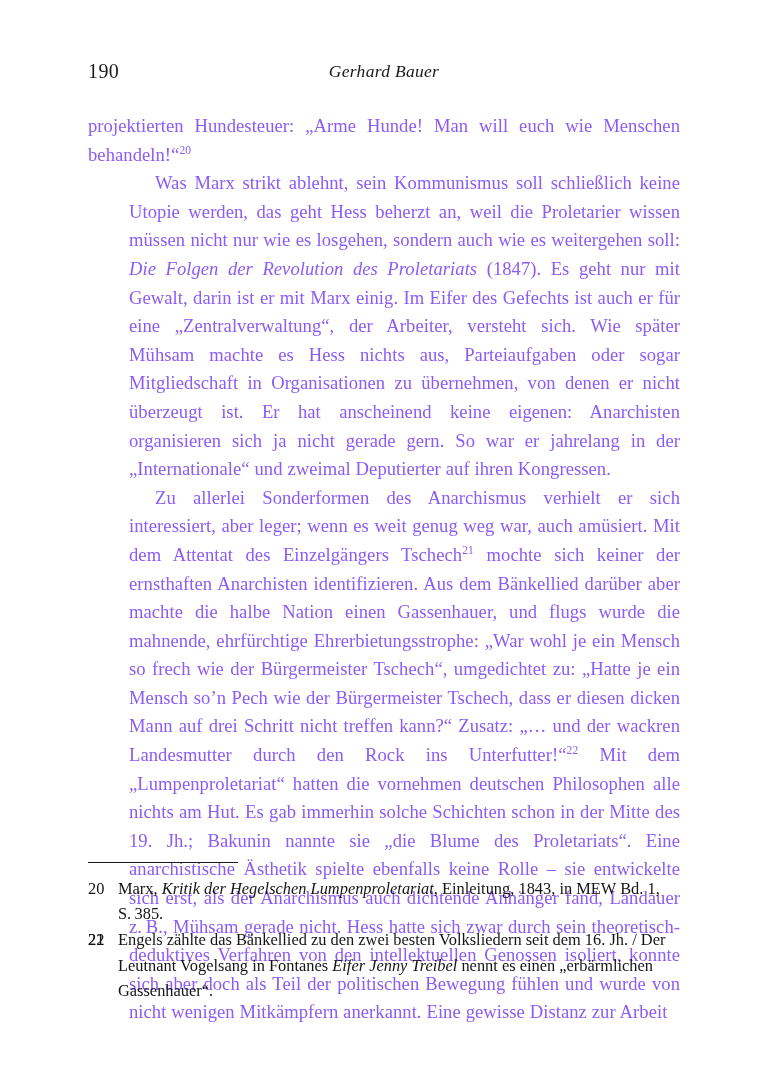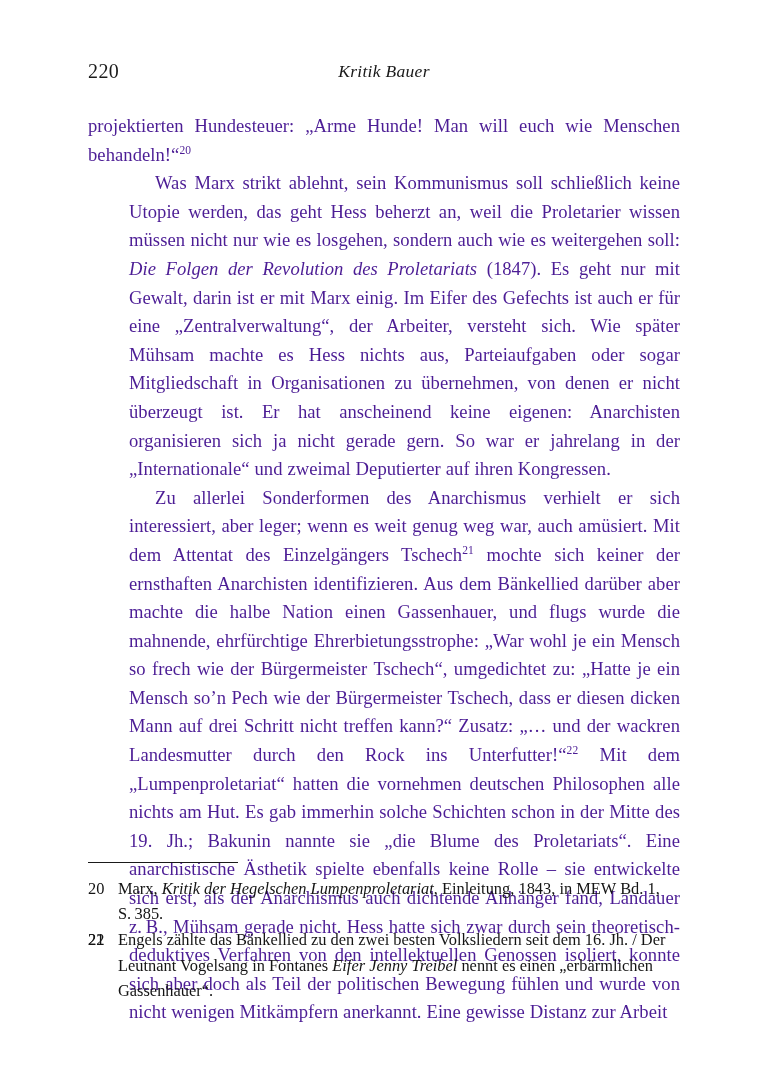--- a/index.html
+++ b/index.html
@@ -62,21 +62,21 @@
   }
 
   .para {
     margin: 0;
     font-size: 18.6px;
     line-height: 28.6px;
     text-align: justify;
     text-justify: inter-word;
     letter-spacing: 0.05px;
     word-spacing: 0.2px;
-    color: #4c1d95;
+    color: #8b5cf6;
     -webkit-font-smoothing: antialiased;
   }
   .para.indent {
     text-indent: 26px;
     margin-left: 41px;
   }
   .para i,
   .para em {
     font-style: italic;
   }
@@ -122,22 +122,22 @@
   .fn em {
     font-style: italic;
   }
 </style>
 </head>
 <body style="background: rgb(255, 255, 255);">
 
 <div class="page">
 
   <div class="running-head">
-    <div class="folio">220</div>
-    <div class="head-title">Kritik Bauer</div>
+    <div class="folio">190</div>
+    <div class="head-title">Gerhard Bauer</div>
   </div>
 
   <div class="body-block">
     <p class="para">projektierten Hundesteuer: „Arme Hunde! Man will euch wie Menschen behandeln!“<sup>20</sup></p>
     <p class="para indent">Was Marx strikt ablehnt, sein Kommunismus soll schließlich keine Utopie werden, das geht Hess beherzt an, weil die Proletarier wissen müssen nicht nur wie es losgehen, sondern auch wie es weitergehen soll: <i>Die Folgen der Revolution des Proletariats</i> (1847). Es geht nur mit Gewalt, darin ist er mit Marx einig. Im Eifer des Gefechts ist auch er für eine „Zentralverwaltung“, der Arbeiter, versteht sich. Wie später Mühsam machte es Hess nichts aus, Parteiaufgaben oder sogar Mitgliedschaft in Organisationen zu übernehmen, von denen er nicht überzeugt ist. Er hat anscheinend keine eigenen: Anarchisten organisieren sich ja nicht gerade gern. So war er jahrelang in der „Internationale“ und zweimal Deputierter auf ihren Kongressen.</p>
     <p class="para indent">Zu allerlei Sonderformen des Anarchismus verhielt er sich interessiert, aber leger; wenn es weit genug weg war, auch amüsiert. Mit dem Attentat des Einzelgängers Tschech<sup>21</sup> mochte sich keiner der ernsthaften Anarchisten identifizieren. Aus dem Bänkellied darüber aber machte die halbe Nation einen Gassenhauer, und flugs wurde die mahnende, ehrfürchtige Ehrerbietungsstrophe: „War wohl je ein Mensch so frech wie der Bürgermeister Tschech“, umgedichtet zu: „Hatte je ein Mensch so’n Pech wie der Bürgermeister Tschech, dass er diesen dicken Mann auf drei Schritt nicht treffen kann?“ Zusatz: „… und der wackren Landesmutter durch den Rock ins Unterfutter!“<sup>22</sup> Mit dem „Lumpenproletariat“ hatten die vornehmen deutschen Philosophen alle nichts am Hut. Es gab immerhin solche Schichten schon in der Mitte des 19. Jh.; Bakunin nannte sie „die Blume des Proletariats“. Eine anarchistische Ästhetik spielte ebenfalls keine Rolle – sie entwickelte sich erst, als der Anarchismus auch dichtende Anhänger fand, Landauer z. B., Mühsam gerade nicht. Hess hatte sich zwar durch sein theoretisch-deduktives Verfahren von den intellektuellen Genossen isoliert, konnte sich aber doch als Teil der politischen Bewegung fühlen und wurde von nicht wenigen Mitkämpfern anerkannt. Eine gewisse Distanz zur Arbeit</p>
   </div>
 
   <div class="footnotes">
     <div class="fn-rule"></div>

